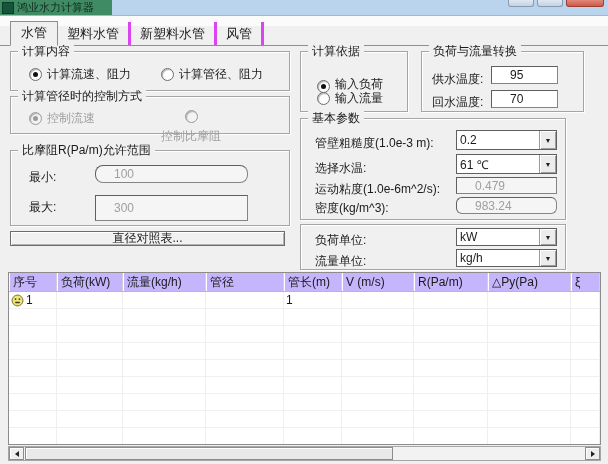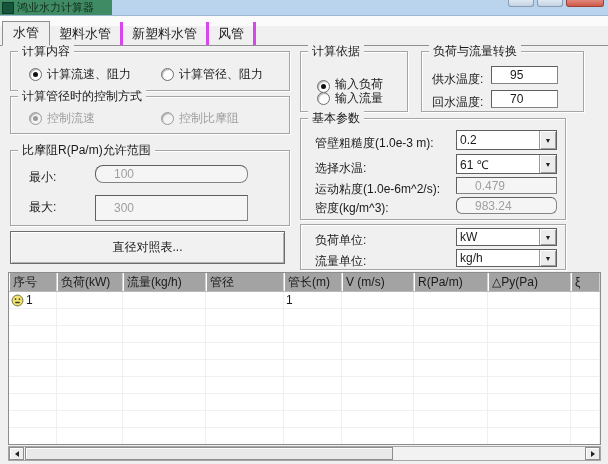--- a/index.html
+++ b/index.html
@@ -16,21 +16,21 @@
   .app-icon{width:10px;height:10px;background:#17543c;border:1px solid #0e3a28;flex:0 0 auto;}
   .title-text{font-size:11px;color:#122b1e;white-space:nowrap;line-height:1;}
   .cap-btn{position:absolute;top:0;height:7px;border-radius:0 0 3px 3px;
     background:linear-gradient(#dfe8f2,#c2d2e4);border:1px solid #8a9cb0;border-top:none;box-sizing:border-box;}
   .cap-btn.min{left:508px;width:26px;}
   .cap-btn.max{left:537px;width:26px;}
   .cap-btn.close{left:566px;width:38px;background:linear-gradient(#e0887d,#d05a4a);border-color:#9c3f33;}
   .whiteband{position:absolute;left:0;top:16px;width:608px;height:10px;background:#fbfbfb;}
   
   .tabbar{position:absolute;left:0;top:26px;width:608px;height:20px;display:flex;
-    align-items:flex-end;border-bottom:1px solid #8f8f8f;padding-left:2px;box-sizing:border-box;}
+    align-items:flex-end;border-bottom:1px solid #8f8f8f;padding-left:10px;box-sizing:border-box;}
   .tab{padding:3px 9px 2px 9px;border-right:3px solid #d946ef;white-space:nowrap;font-size:13px;cursor:default;}
   .tab.sel{background:#f0f0f0;border:1px solid #8f8f8f;border-bottom:1px solid #f0f0f0;
     margin-bottom:-1px;z-index:2;padding:2px 10px 3px 10px;}
   
   .grp{position:absolute;border:1px solid #a5a5a5;box-shadow:1px 1px 0 #ffffff, inset 1px 1px 0 #ffffff;
     box-sizing:border-box;}
   .grp-title{position:absolute;top:-8px;left:7px;background:#f0f0f0;padding:0 4px;line-height:14px;white-space:nowrap;}
   
   .radio-item{position:absolute;display:flex;align-items:center;gap:5px;white-space:nowrap;cursor:default;}
   .radio{width:11px;height:11px;border-radius:50%;background:#fff;border:1px solid #6e6e6e;
@@ -52,21 +52,21 @@
     box-shadow:inset 1px 1px 0 #fff, inset -1px -1px 0 #9e9e9e;
     display:flex;align-items:center;justify-content:center;font-size:7px;color:#222;cursor:default;}
   
   .btn3d{position:absolute;box-sizing:border-box;background:#f1f1f1;
     border:1px solid #6d6d6d;box-shadow:inset 1px 1px 0 #ffffff, inset -1px -1px 0 #b2b2b2;
     display:flex;align-items:center;justify-content:center;font-size:12px;cursor:default;}
   
   .table{position:absolute;left:8px;top:272px;width:593px;height:173px;box-sizing:border-box;
     background:#fff;border:1px solid #8c8c8c;overflow:hidden;}
   .thead,.trow{display:grid;grid-template-columns:48px 66px 83px 78px 58px 72px 74px 83px auto;}
-  .thead{height:18px;background:#a3a3a3;border-bottom:1px solid #b8b8b8;}
+  .thead{height:18px;background:#c4b5fd;border-bottom:1px solid #b8b8b8;}
   .th{display:flex;align-items:center;padding:0 4px;border-right:1px solid #d0d0d0;
     box-shadow:inset 1px 0 0 #ffffff;white-space:nowrap;overflow:hidden;font-size:12px;}
   .trow{height:16px;border-bottom:1px solid #f0f0f0;}
   .td{display:flex;align-items:center;padding:0 2px;border-right:1px solid #efefef;
     white-space:nowrap;overflow:hidden;font-size:12px;gap:2px;}
   .smiley{flex:0 0 auto;}
   
   .hscroll{position:absolute;left:8px;top:446px;width:593px;height:15px;box-sizing:border-box;
     background:#f2f2f2;border:1px solid #a6a6a6;}
   .sb-btn{position:absolute;top:0;width:15px;height:13px;background:#eeeeee;
@@ -113,35 +113,35 @@
       <span>计算管径、阻力</span>
     </div>
   </div>
 
   <div class="grp" style="left:10px;top:96px;width:280px;height:38px;">
     <span class="grp-title">计算管径时的控制方式</span>
     <div class="radio-item dis" style="left:18px;top:13px;">
       <span class="radio on"></span>
       <span>控制流速</span>
     </div>
-    <div class="radio-item dis" style="left:150px;top:13px;">
+    <div class="radio-item dis" style="left:150px;top:13px;flex-direction:column;">
       <span class="radio"></span>
       <span>控制比摩阻</span>
     </div>
   </div>
 
   <div class="grp" style="left:10px;top:150px;width:280px;height:76px;">
     <span class="grp-title">比摩阻R(Pa/m)允许范围</span>
     <span class="lbl" style="left:18px;top:18px;">最小:</span>
     <input class="tb dis" style="left: 84px; top: 14px; width: 153px; height: 18px; border-radius: 8px;" disabled="" value="100">
     <span class="lbl" style="left:18px;top:48px;">最大:</span>
     <input class="tb dis" style="left: 84px; top: 44px; width: 153px; height: 26px;" disabled="" value="300">
   </div>
 
-  <div class="btn3d" style="left:10px;top:231px;width:275px;height:33px;">直径对照表...</div>
+  <div class="btn3d" style="left:10px;top:231px;width:275px;height:15px;">直径对照表...</div>
 
   <div class="grp" style="left:300px;top:51px;width:108px;height:61px;">
     <span class="grp-title">计算依据</span>
     <div class="radio-item" style="left:16px;top:24px;align-items:flex-end;">
       <span class="radio on"></span>
       <span>输入负荷</span>
     </div>
     <div class="radio-item" style="left:16px;top:38px;">
       <span class="radio"></span>
       <span>输入流量</span>

